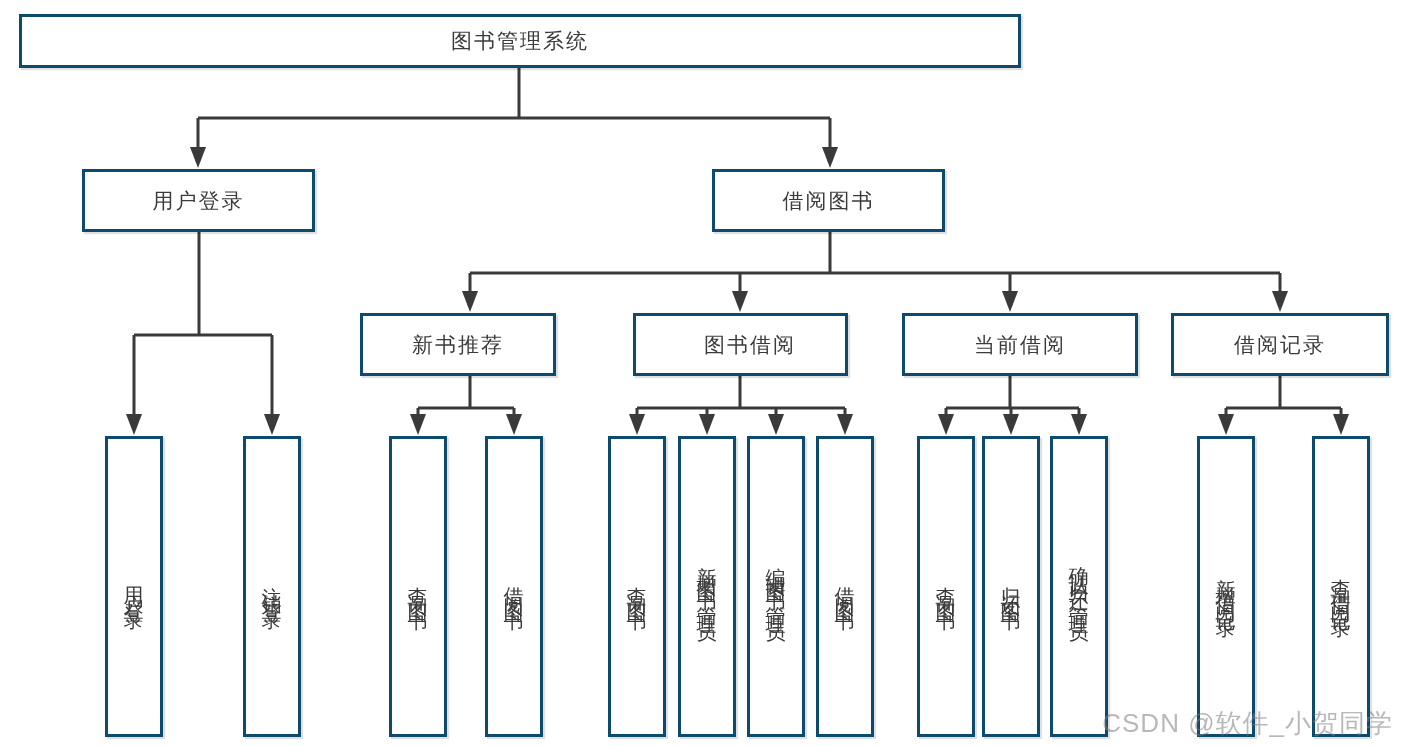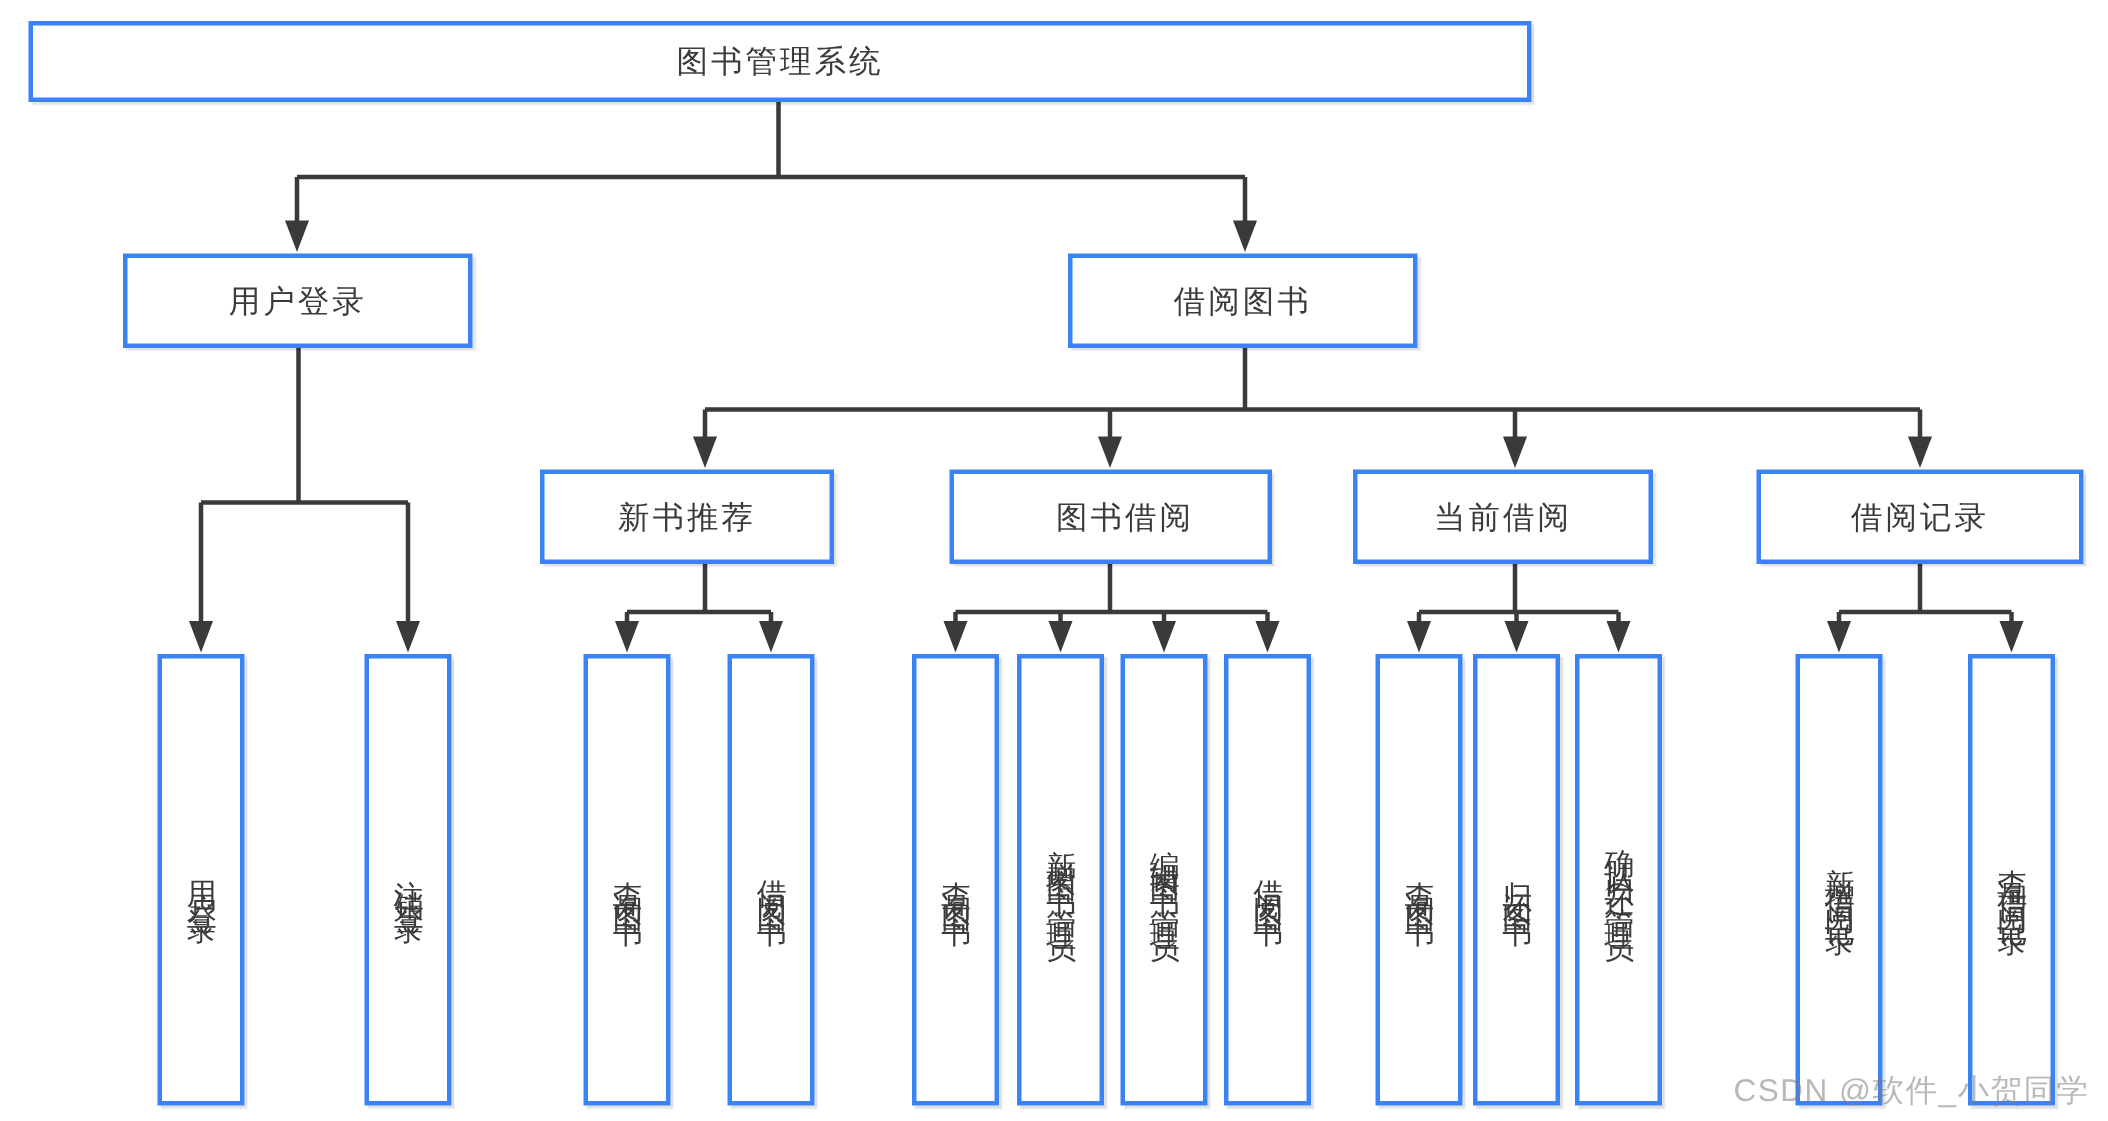--- a/index.html
+++ b/index.html
@@ -9,21 +9,21 @@
     height: 747px;
     background: #ffffff;
     font-family: "Liberation Sans", sans-serif;
     overflow: hidden;
   }
   .connectors { position: absolute; left: 0; top: 0; z-index: 1; }
   .box {
     position: absolute;
     box-sizing: border-box;
     background: #ffffff;
-    border: 3px solid #3b82f6;
+    border: 3px solid #0c4a6e;
     box-shadow: 2px 2px 1px rgba(0,0,0,0.12);
     display: flex;
     align-items: center;
     justify-content: center;
     z-index: 2;
   }
   .hlabel {
     font-size: 21px;
     color: #3b3b3b;
     letter-spacing: 2px;
@@ -36,41 +36,41 @@
     color: #3b3b3b;
     letter-spacing: 8px;
     line-height: 1;
   }
   
   .n-root            { left: 19px;   top: 14px;  width: 1002px; height: 54px; }
   .n-user-login      { left: 82px;   top: 169px; width: 233px;  height: 63px; }
   .n-book-mgmt       { left: 712px;  top: 169px; width: 233px;  height: 63px; }
   .n-new-book-rec    { left: 360px;  top: 313px; width: 196px;  height: 63px; }
   .n-book-borrow     { left: 633px;  top: 313px; width: 215px;  height: 63px; padding-left: 19px; }
-  .n-current-borrow  { left: 902px;  top: 313px; width: 200px;  height: 63px; }
+  .n-current-borrow  { left: 902px;  top: 313px; width: 236px;  height: 63px; }
   .n-borrow-record   { left: 1171px; top: 313px; width: 218px;  height: 63px; }
   .leaf              { top: 436px; width: 58px; height: 301px; }
   .l-user-login      { left: 105px; }
   .l-logout          { left: 243px; }
   .l-query-book-a    { left: 389px; }
   .l-borrow-book-a   { left: 485px; }
   .l-query-book-b    { left: 608px; }
   .l-add-book        { left: 678px; }
   .l-edit-book       { left: 747px; }
   .l-borrow-book-b   { left: 816px; }
   .l-query-book-c    { left: 917px; }
   .l-return-book     { left: 982px; }
   .l-confirm-return  { left: 1050px; }
   .l-add-record      { left: 1197px; }
   .l-query-record    { left: 1312px; }
   .watermark {
     position: absolute;
     right: 12px;
     bottom: 6px;
-    font-size: 21px;
+    font-size: 26px;
     letter-spacing: 1px;
     color: rgba(125,125,125,0.55);
     z-index: 10;
     white-space: nowrap;
     margin-left: 43px;
   }
 </style>
 </head>
 <body>
 

